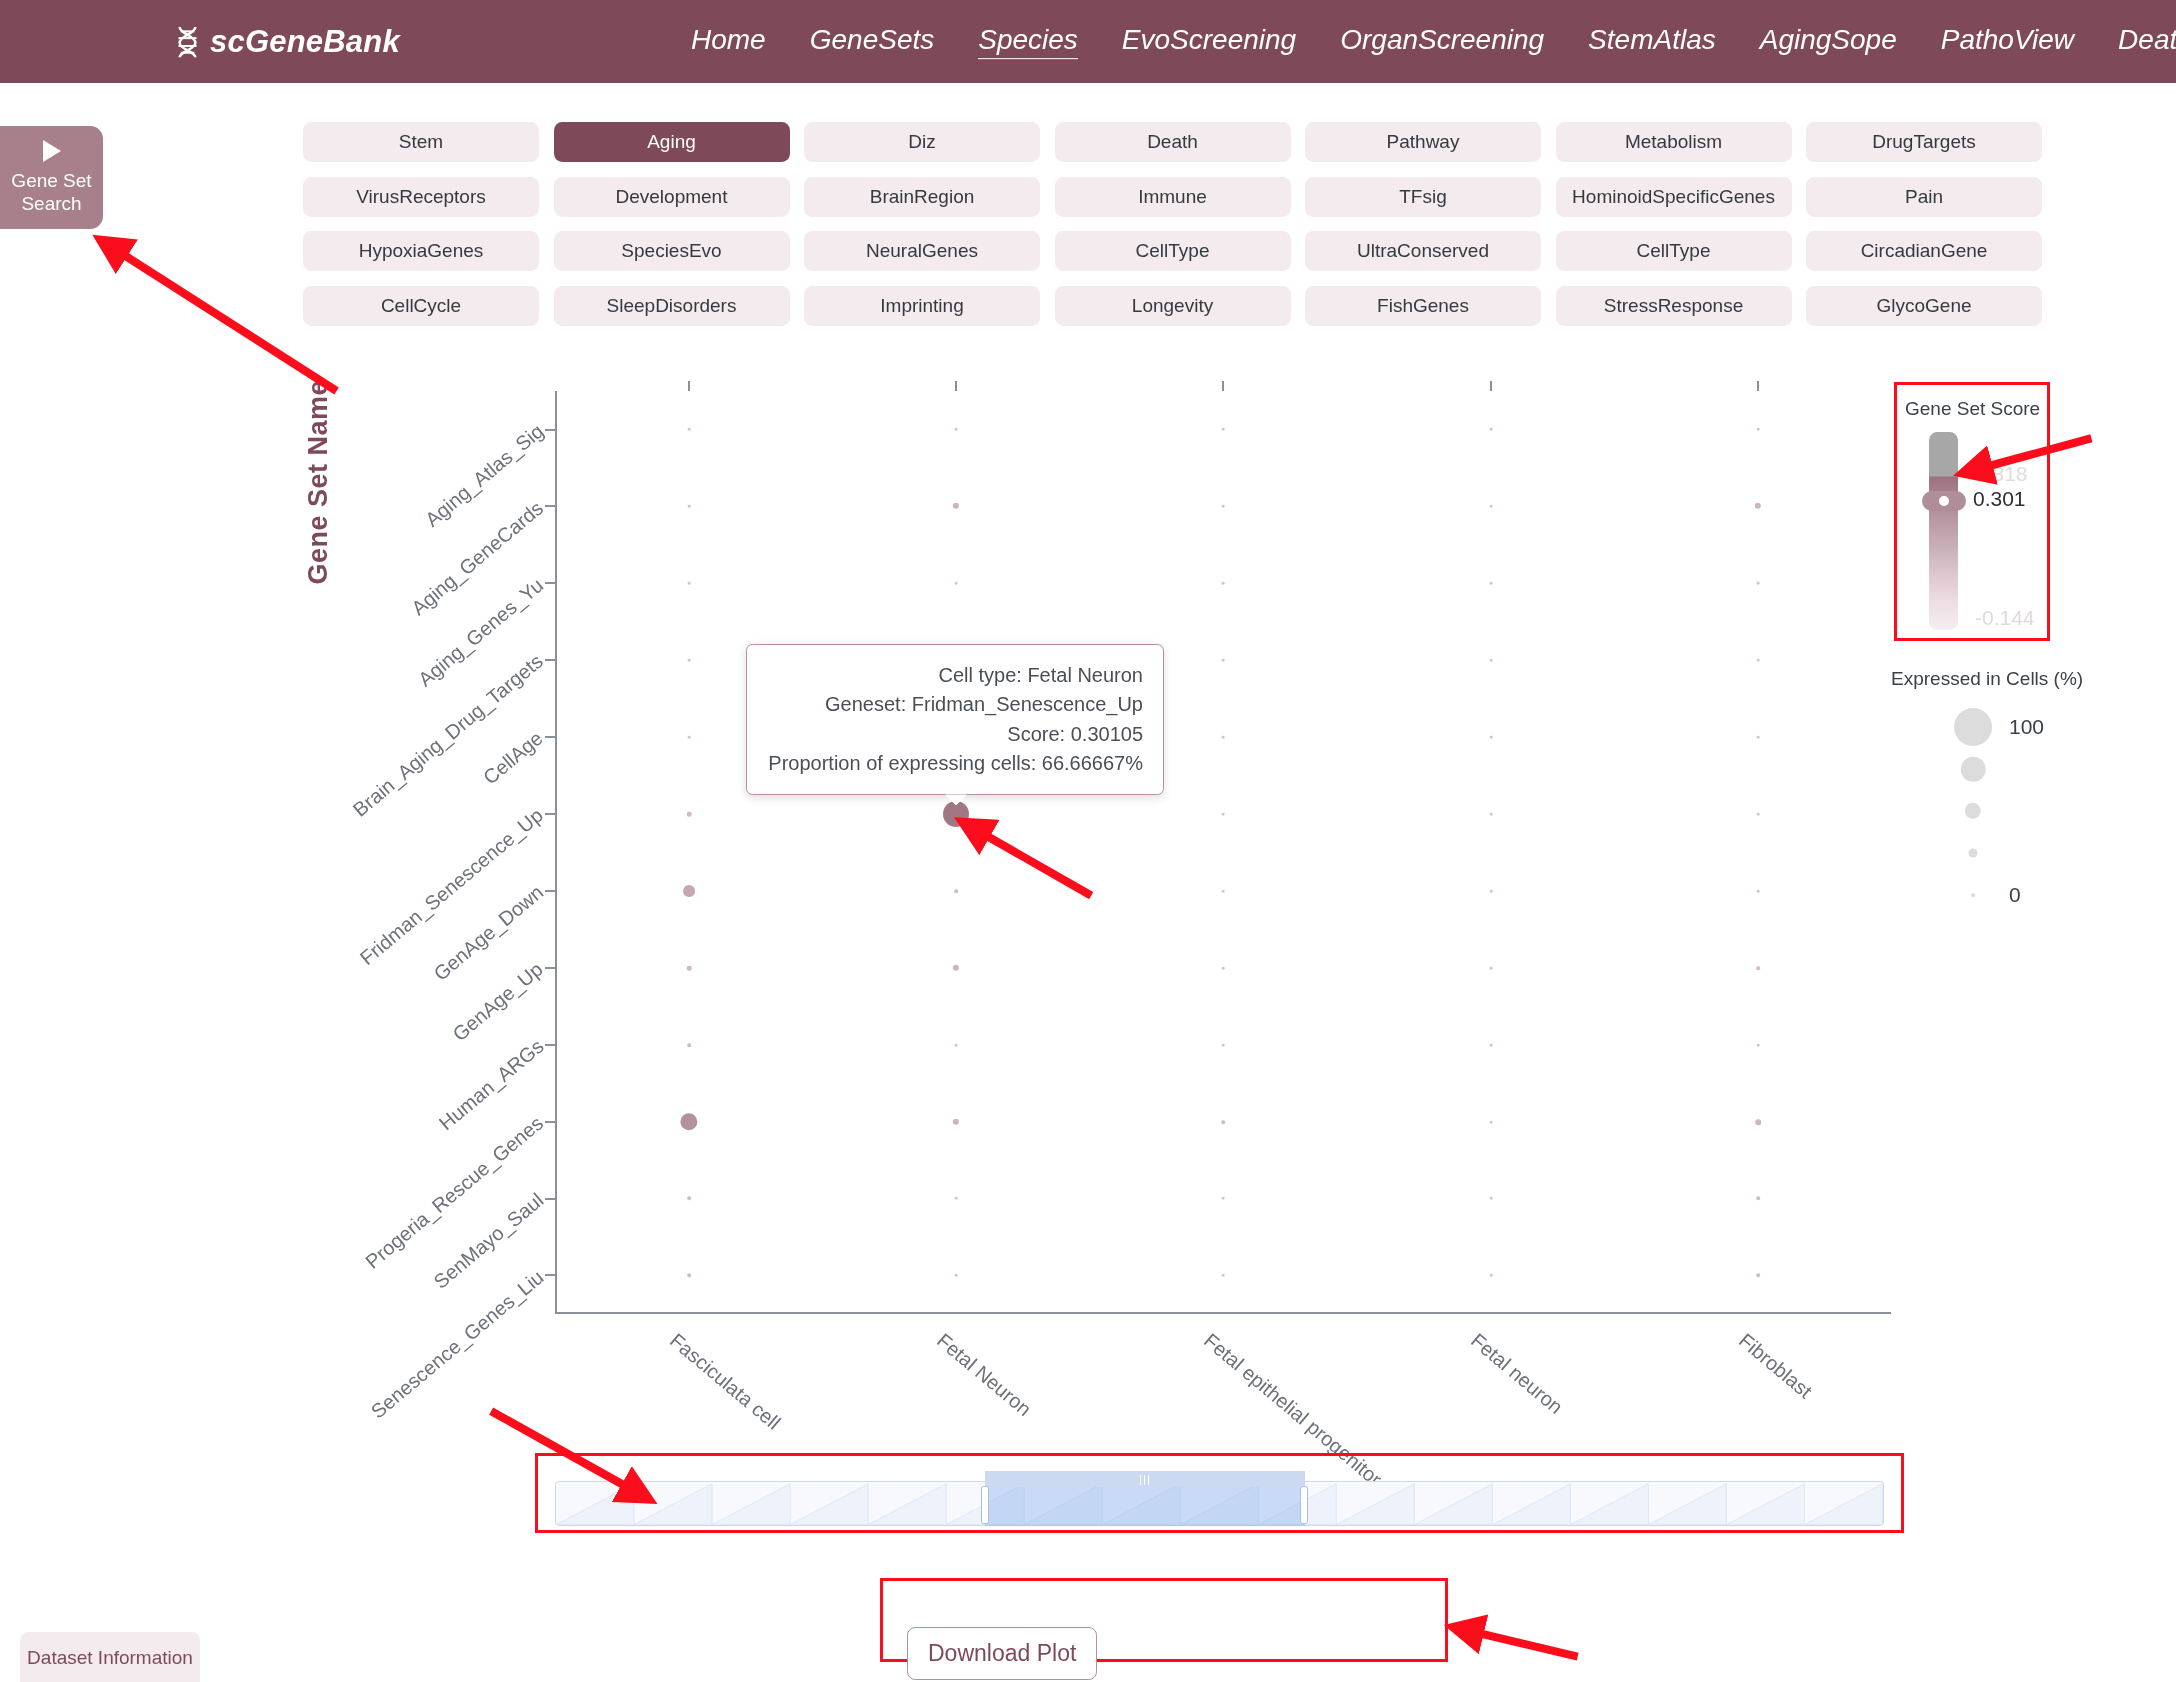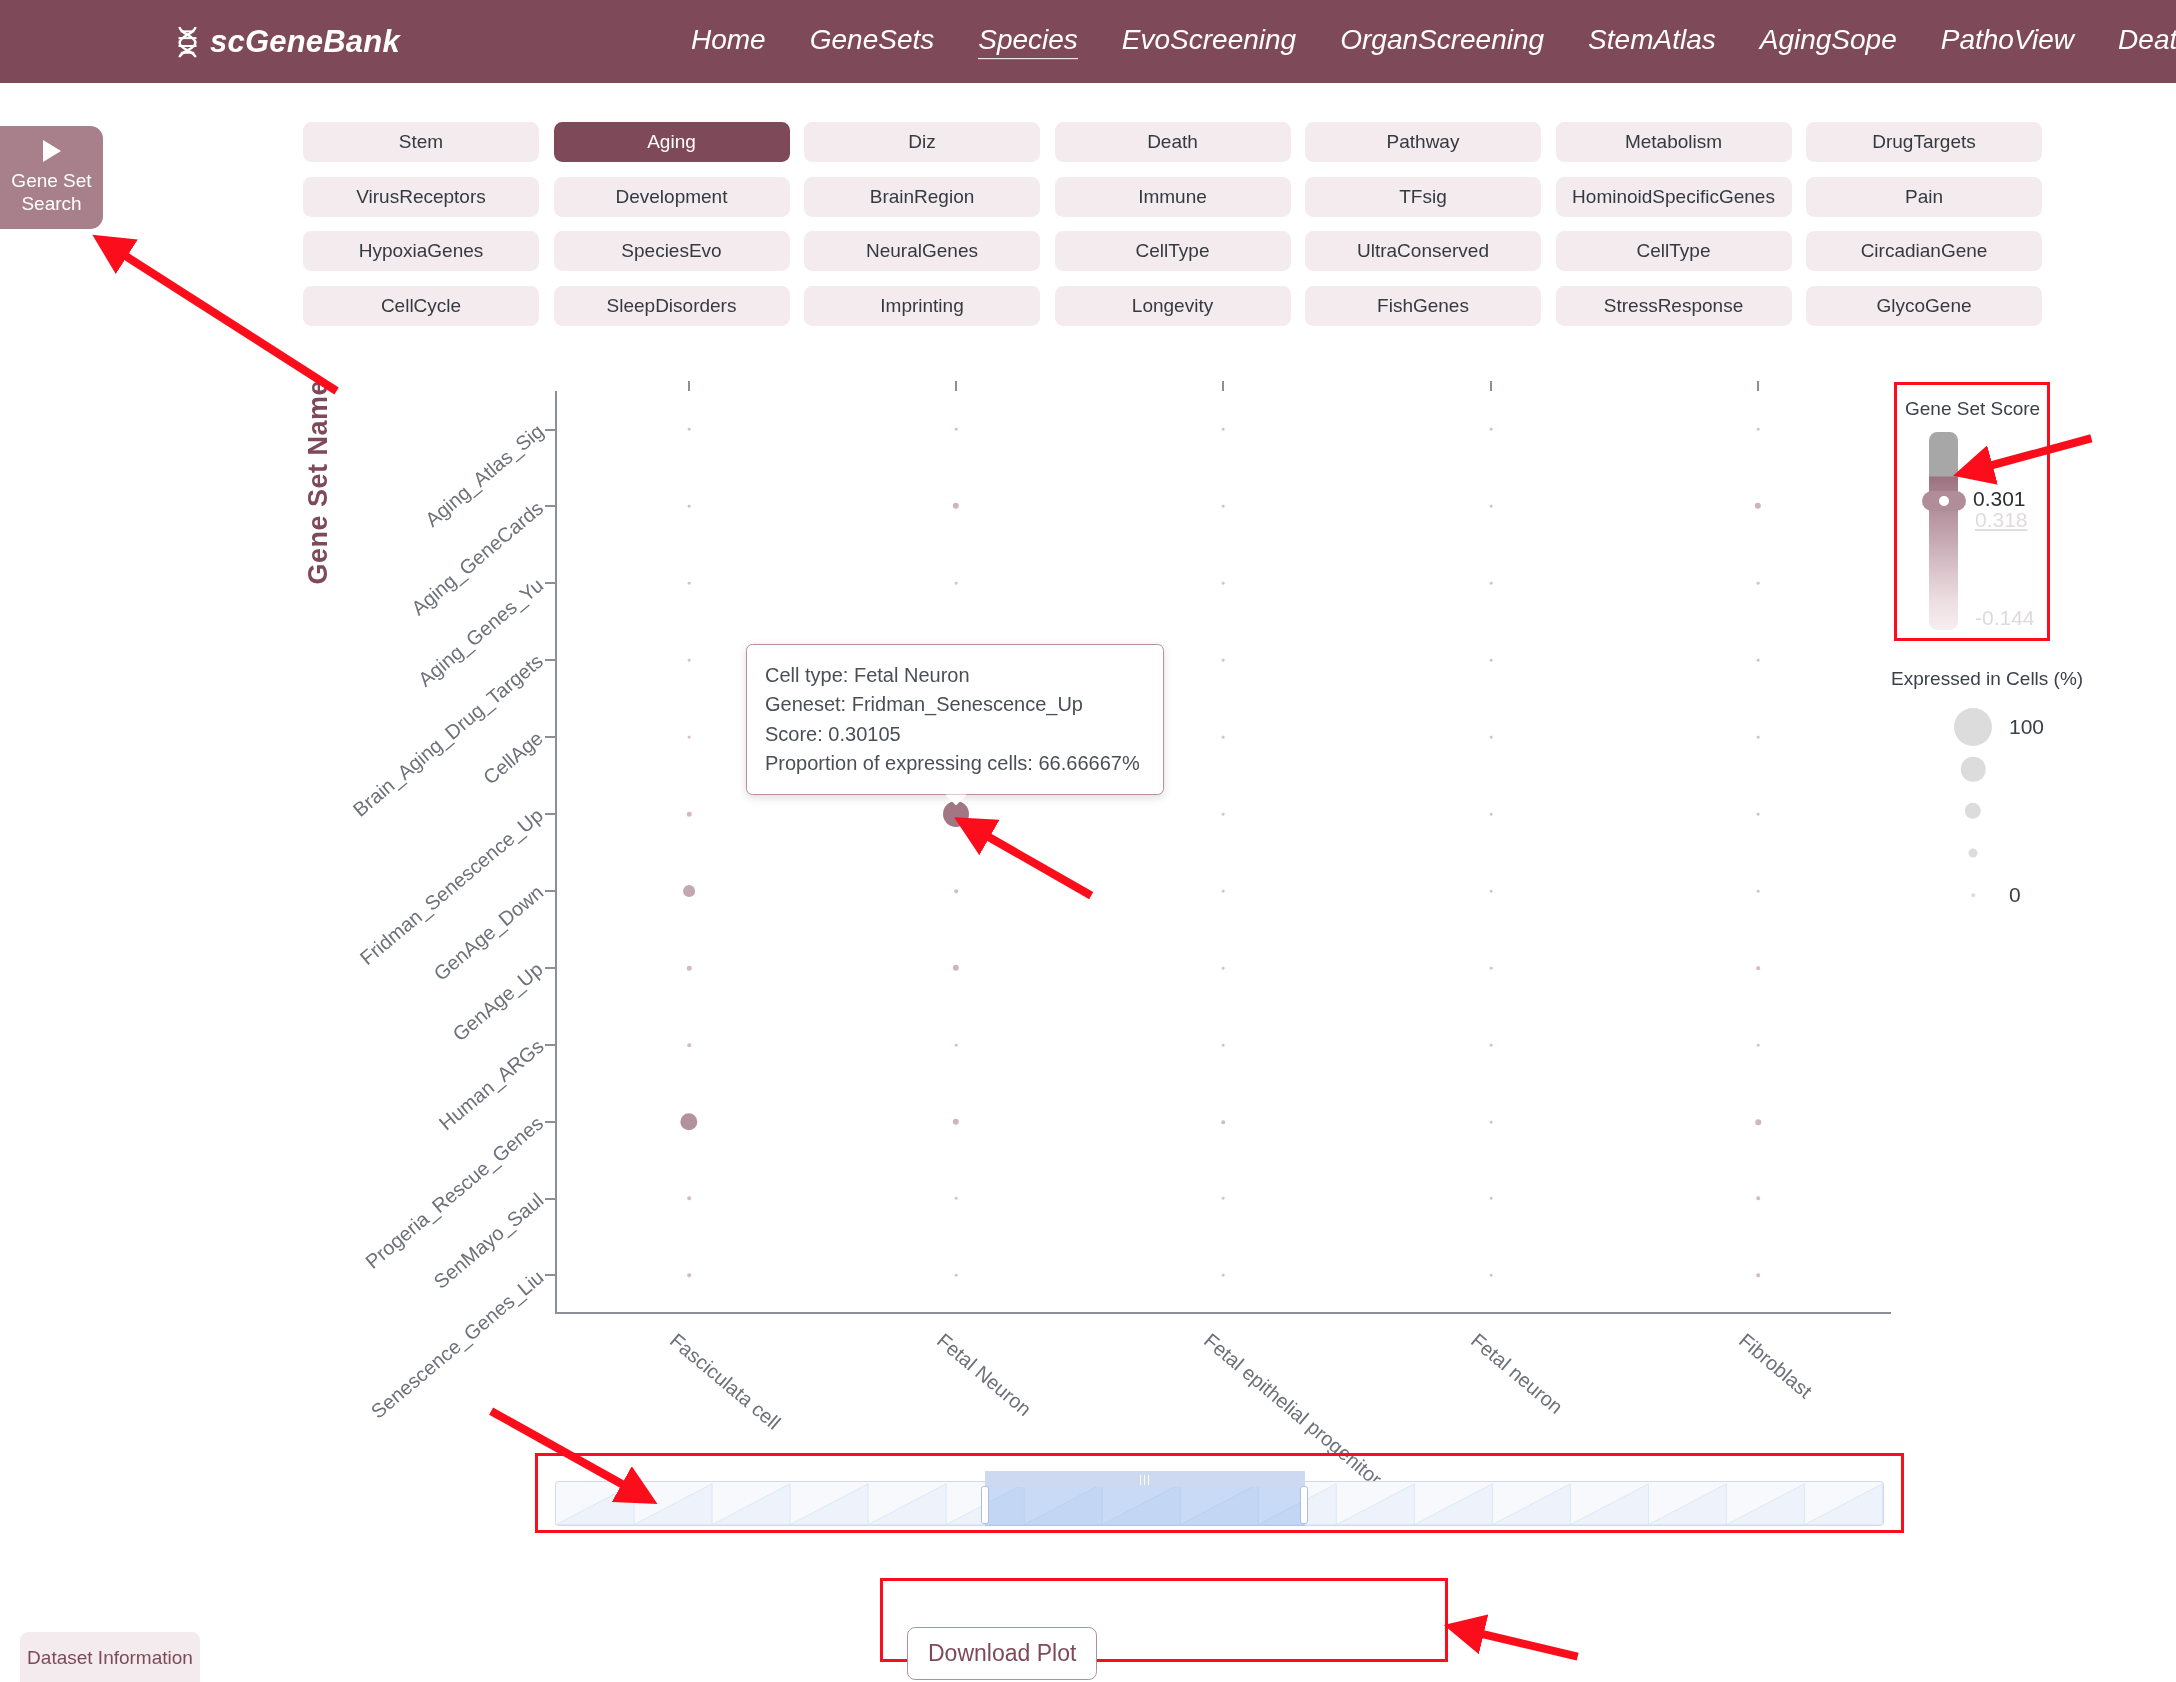--- a/index.html
+++ b/index.html
@@ -89,21 +89,21 @@
     position: absolute; border-radius: 50%;
     transform: translate(-50%, -50%);
   }
 
   
   .tooltip {
     position: absolute; left: 746px; top: 644px; width: 418px;
     background: #ffffff; border: 0.9px solid #b8909c; border-radius: 6.4px;
     padding: 15.5px 20px 15.5px 18px;
     box-shadow: 0 2.7px 8.2px rgba(0,0,0,.13);
-    font-size: 20px; color: #4a4f57; line-height: 1.48; z-index: 40;
+    font-size: 20px; color: #4a4f57; line-height: 1.48; z-index: 40; text-align: right;
   }
   .tooltip::after {
     content: ""; position: absolute; left: 198px; bottom: -11px;
     width: 20px; height: 11px; background: #ffffff;
     clip-path: polygon(0 0, 100% 0, 50% 100%);
     border-left: 0.9px solid #b8909c; border-right: 0.9px solid #b8909c;
   }
 
   
   .legend-box {
@@ -130,22 +130,22 @@
   }
   .cbar-handle .ring {
     width: 13.6px; height: 13.6px; border-radius: 50%;
     background: #ffffff; border: 2.7px solid #b08e99;
   }
   .cbar-val {
     position: absolute; left: 1973px; top: 487px;
     font-size: 21px; color: #2c3036; white-space: nowrap;
   }
   .cbar-max {
-    position: absolute; left: 1975px; top: 508px;
-    font-size: 21px; color: #e0dcde; white-space: nowrap; text-decoration: underline;
+    position: absolute; left: 1975px; top: 462px;
+    font-size: 21px; color: #e0dcde; white-space: nowrap;
   }
   .cbar-min {
     position: absolute; left: 1975px; top: 606px;
     font-size: 21px; color: #dedadc; white-space: nowrap;
   }
 
   
   .size-title {
     position: absolute; left: 1891px; top: 668px;
     font-size: 19px; color: #3c4149; white-space: nowrap;

